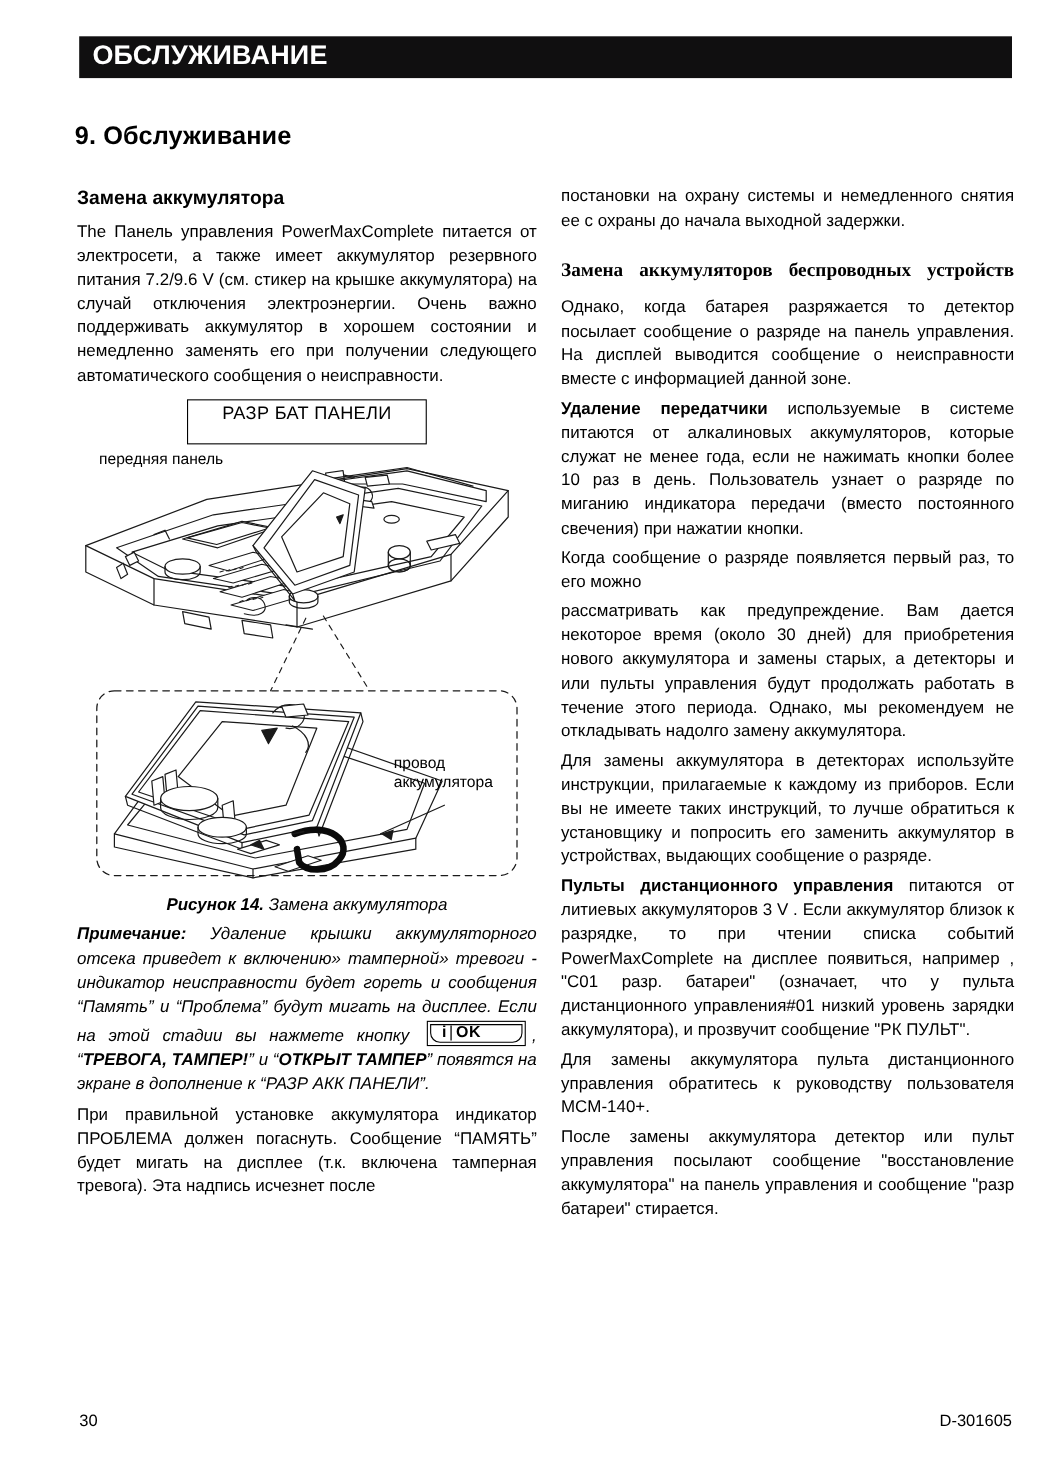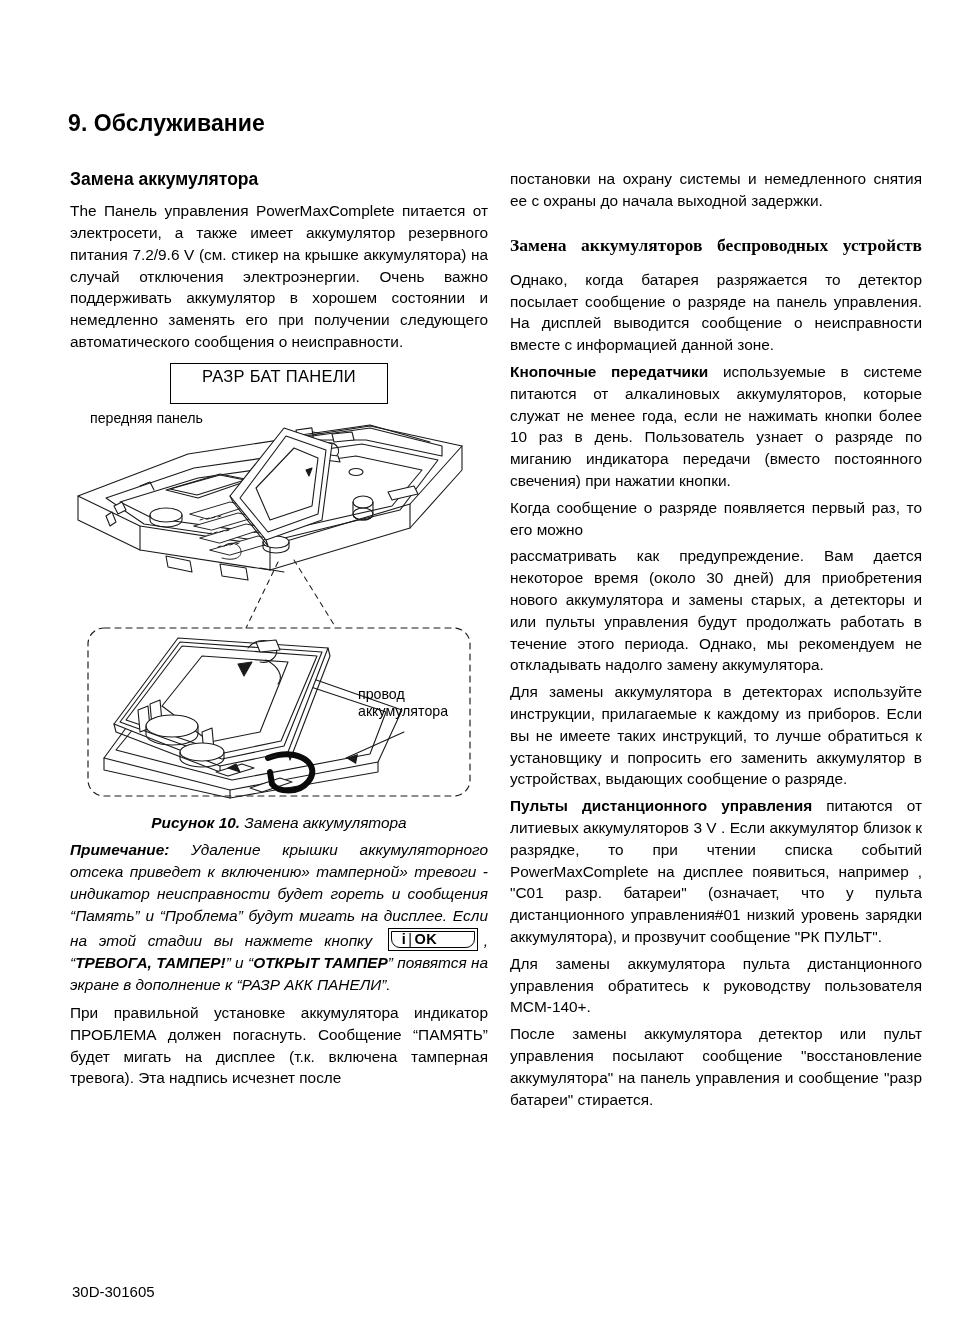--- a/index.html
+++ b/index.html
@@ -177,28 +177,33 @@
     padding: 0 2px;
   }
 
   
   .footer {
     position: absolute;
     left: 72px;
     right: 34px;
     top: 1283px;
     display: flex;
+    justify-content: space-between;
     font-size: 15px;
+    gap: 12px;
   }
 </style>
 </head>
 <body>
 
 <div id="page">
 
+  <div class="header-bar">
+    <div class="header-title">ОБСЛУЖИВАНИЕ</div>
+  </div>
 
   <div class="chapter-title">9. Обслуживание</div>
 
   <div class="col col-left">
 
     <h3 class="sect">Замена аккумулятора</h3>
 
     <p class="body">The Панель управления PowerMaxComplete питается от электросети, а также имеет аккумулятор резервного питания 7.2/9.6 V (см. стикер на крышке аккумулятора) на случай отключения электроэнергии. Очень важно поддерживать аккумулятор в хорошем состоянии и немедленно заменять его при получении следующего автоматического сообщения о неисправности.</p>
 
     <div class="msg-box">РАЗР БАТ ПАНЕЛИ</div>
@@ -326,21 +331,21 @@
             <path d="M196 348 L206 346" stroke-width="1.6"></path>
 
             <path d="M334 322 L276 348" stroke-width="1.1"></path>
             <path d="M276 348 L288 344 L286 354 Z" fill="#1a1a1a" stroke="none"></path>
           </g>
         </g>
       </svg>
     </div>
 
     <div class="fig-caption">
-      <b>Рисунок 10.</b><span> Замена аккумулятора</span>
+      <b>Рисунок 14.</b><span> Замена аккумулятора</span>
     </div>
 
     <p class="note">
       <b>Примечание:</b><span> Удаление крышки аккумуляторного отсека приведет к включению» тамперной» тревоги - индикатор неисправности будет гореть и сообщения “Память” и “Проблема” будут мигать на дисплее. Если на этой стадии вы нажмете кнопку </span><span class="ok-key">
         <span class="key-body"></span>
         <span class="key-inner"></span>
         <span class="key-text"><b>i</b><span class="sep">|</span><b>OK</b></span>
       </span><span>, “</span><b>ТРЕВОГА, ТАМПЕР!</b><span>” и “</span><b>ОТКРЫТ ТАМПЕР</b><span>” появятся на экране в дополнение к “РАЗР АКК ПАНЕЛИ”.</span>
     </p>
 
@@ -349,21 +354,21 @@
 
   <div class="col col-right">
 
     <p class="body" style="margin-bottom:22px;">постановки на охрану системы и немедленного снятия ее с охраны до начала выходной задержки.</p>
 
     <h3 class="sect justified" style="margin-bottom:12px;">Замена аккумуляторов беспроводных устройств</h3>
 
 
     <p class="body">Однако, когда батарея разряжается то детектор посылает сообщение о разряде на панель управления. На дисплей выводится сообщение о неисправности вместе с информацией данной зоне.</p>
 
-    <p class="body"><b>Кнопочные передатчики</b><span> используемые в системе питаются от алкалиновых аккумуляторов, которые служат не менее года, если не нажимать кнопки более 10 раз в день. Пользователь узнает о разряде по миганию индикатора передачи (вместо постоянного свечения) при нажатии кнопки.</span></p>
+    <p class="body"><b>Удаление передатчики</b><span> используемые в системе питаются от алкалиновых аккумуляторов, которые служат не менее года, если не нажимать кнопки более 10 раз в день. Пользователь узнает о разряде по миганию индикатора передачи (вместо постоянного свечения) при нажатии кнопки.</span></p>
 
     <p class="body">Когда сообщение о разряде появляется первый раз, то его можно</p>
 
     <p class="body">рассматривать как предупреждение. Вам дается некоторое время (около 30 дней) для приобретения нового аккумулятора и замены старых, а детекторы и или пульты управления будут продолжать работать в течение этого периода. Однако, мы рекомендуем не откладывать надолго замену аккумулятора.</p>
 
     <p class="body">Для замены аккумулятора в детекторах используйте инструкции, прилагаемые к каждому из приборов. Если вы не имеете таких инструкций, то лучше обратиться к установщику и попросить его заменить аккумулятор в устройствах, выдающих сообщение о разряде.</p>
 
     <p class="body"><b>Пульты дистанционного управления</b><span> питаются от литиевых аккумуляторов 3 V . Если аккумулятор близок к разрядке, то при чтении списка событий PowerMaxComplete на дисплее появиться, например , "C01 разр. батареи" (означает, что у пульта дистанционного управления#01 низкий уровень зарядки аккумулятора), и прозвучит сообщение "РК ПУЛЬТ".</span></p>
 
     <p class="body">Для замены аккумулятора пульта дистанционного управления обратитесь к руководству пользователя MCM-140+.</p>

